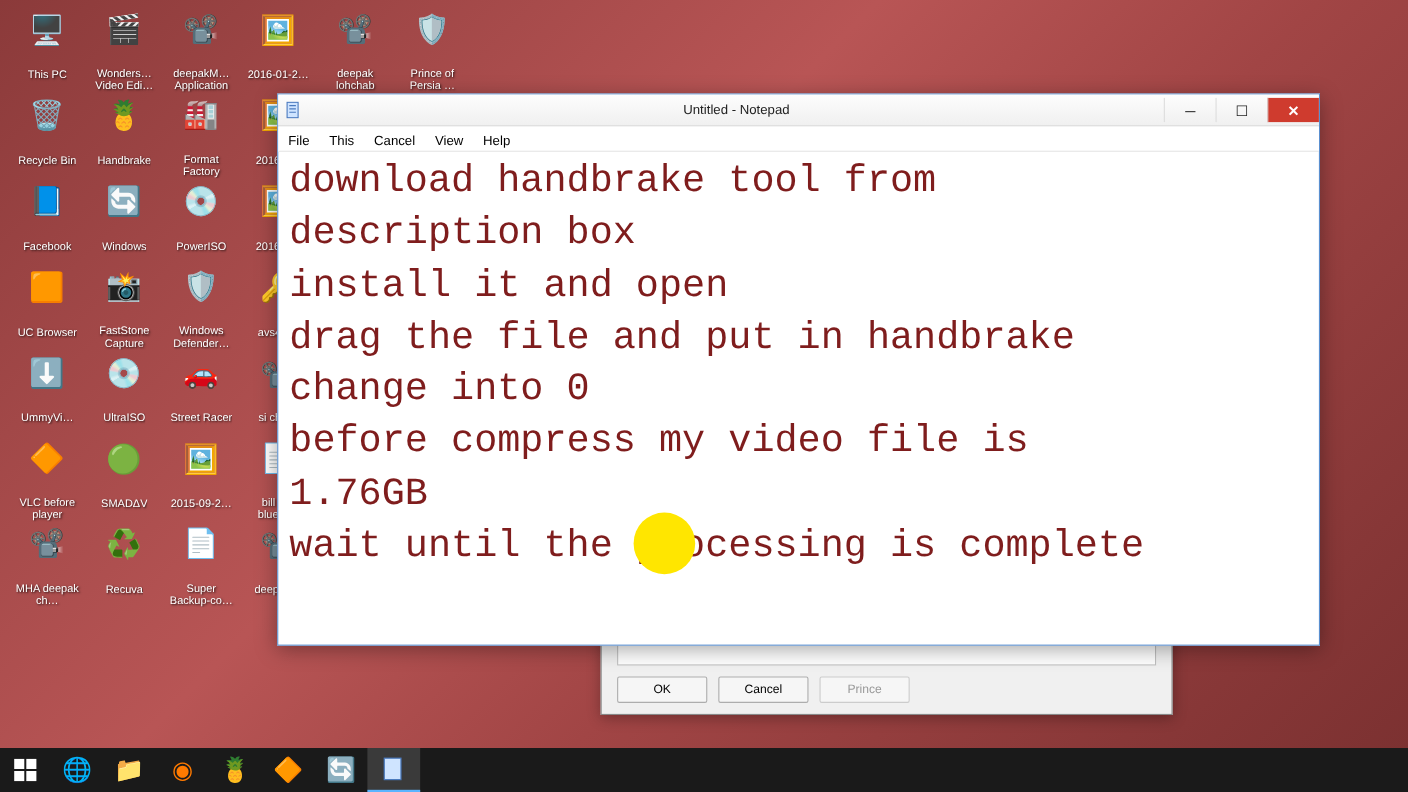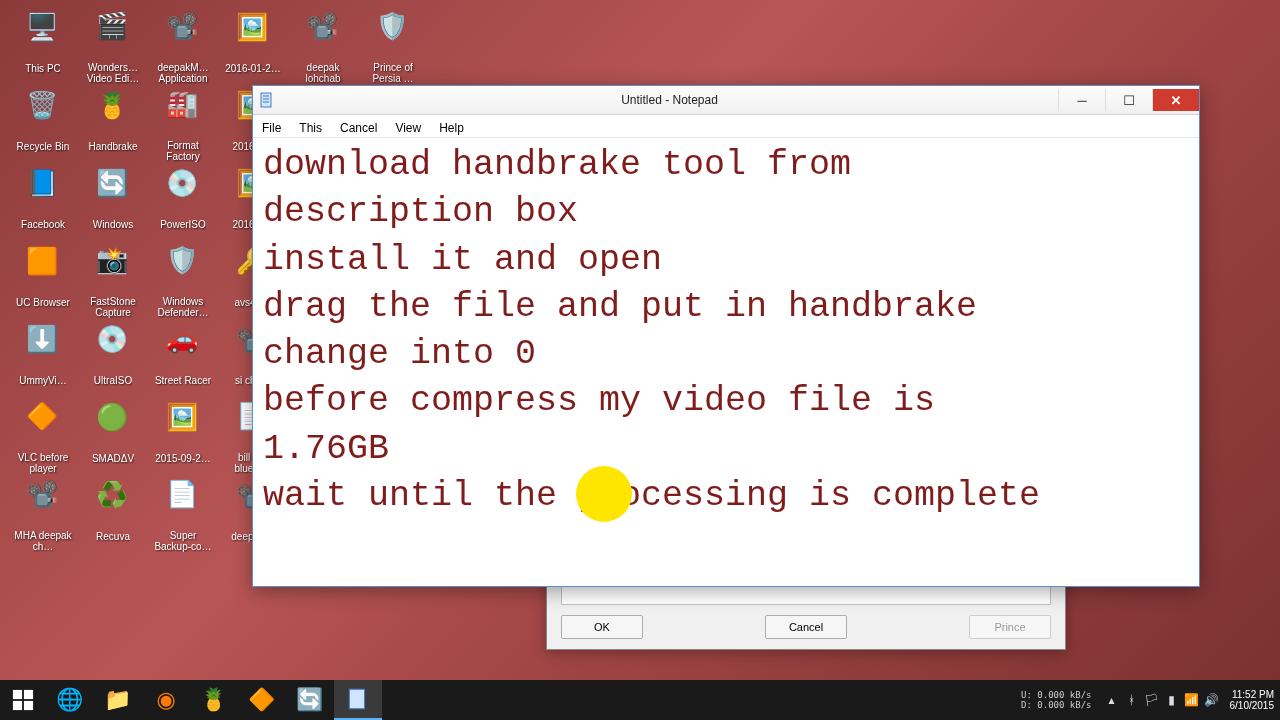--- a/index.html
+++ b/index.html
@@ -18,21 +18,21 @@
   .tb-btn{width:46px;height:22px;display:flex;align-items:center;justify-content:center;font-size:13px;cursor:pointer;border-left:1px solid #ddd}
   .tb-btn.close{background:#cf3b2e;color:#fff;font-weight:bold}
   .menubar{height:22px;background:#fff;border-bottom:1px solid #e5e5e5;display:flex;align-items:flex-end;font-size:12px}
   .menubar span{padding:2px 9px;cursor:pointer}
   .textarea{flex:1;padding:4px 10px 0 10px;font-family:Liberation Mono, monospace;font-size:35px;line-height:1.35;color:#7f1d1d;white-space:pre-wrap;overflow:hidden;position:relative}
   
   #yellowdot{position:absolute;width:56px;height:56px;background:#ffe600;border-radius:50%;left:576px;top:466px}
   
   #dialog{position:absolute;left:546px;top:520px;width:520px;height:130px;background:#f0f0f0;border:1px solid #888;box-shadow:0 3px 12px rgba(0,0,0,.3);padding:10px 14px;box-sizing:border-box;display:flex;flex-direction:column;justify-content:flex-end}
   #dialog .dlg-body{height:72px;background:#fff;border:1px solid #c0c0c0;margin-bottom:10px}
-  .dlg-btns{display:flex;justify-content:space-between;gap:28px}
+  .dlg-btns{display:flex;justify-content:flex-start;gap:10px}
   .dlg-btn{width:80px;height:22px;font-size:11px;background:#f6f6f6;border:1px solid #adadad;border-radius:2px;cursor:pointer;display:flex;align-items:center;justify-content:center}
   .dlg-btn[disabled]{color:#999;border-color:#ccc;cursor:default}
   
   #taskbar{position:absolute;left:0;right:0;bottom:0;height:40px;background:#1a1a1a;display:flex;align-items:center;color:#fff;font-size:10px}
   #taskbar .start{width:46px;height:40px;display:flex;align-items:center;justify-content:center;cursor:pointer}
   #taskbar .start svg{width:22px;height:22px}
   .tb-app{width:48px;height:40px;display:flex;align-items:center;justify-content:center;cursor:pointer}
   .tb-app.active{background:#3a3a3a;border-bottom:2px solid #5ab4ff;box-sizing:border-box}
   .tb-app svg,.tb-app .glyph{width:26px;height:26px;font-size:22px;display:flex;align-items:center;justify-content:center}
   #tray{margin-left:auto;display:flex;align-items:center;height:40px;padding-right:6px;gap:4px}
@@ -253,31 +253,15 @@
       </div>
     <div class="tb-app">
         <span class="glyph">🔄</span>
       </div>
     <div class="tb-app active">
       <svg viewBox="0 0 24 24">
           <rect x="4" y="3" width="14" height="18" fill="#cfe4ff" stroke="#4a7abf"></rect>
         </svg>
     </div>
 
-    <div id="tray">
-      <div class="net">
-        <div>U:    0.000 kB/s</div>
-        <div>D:    0.000 kB/s</div>
-      </div>
-      <div class="trayicon">▴</div>
-      <div class="trayicon">ᚼ</div>
-      <div class="trayicon">🏳</div>
-      <div class="trayicon">▮</div>
-      <div class="trayicon">📶</div>
-      <div class="trayicon">🔊</div>
-      <div class="clock">
-        <div>11:52 PM</div>
-        <div>6/10/2015</div>
-      </div>
-    </div>
   </div>
 
 </div>
 
 </body></html>

